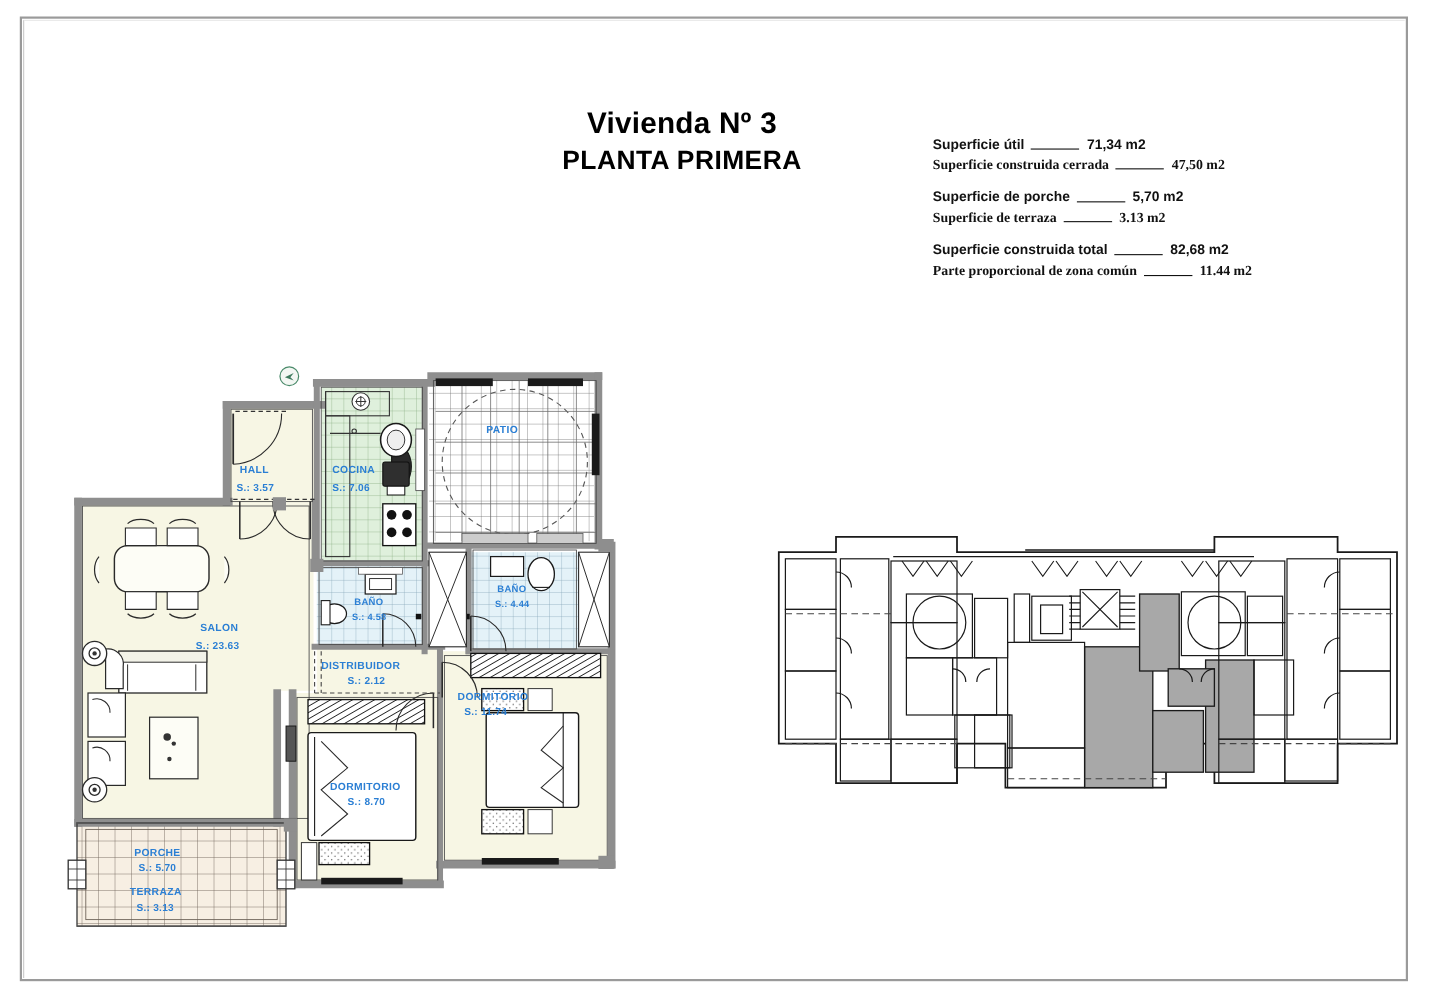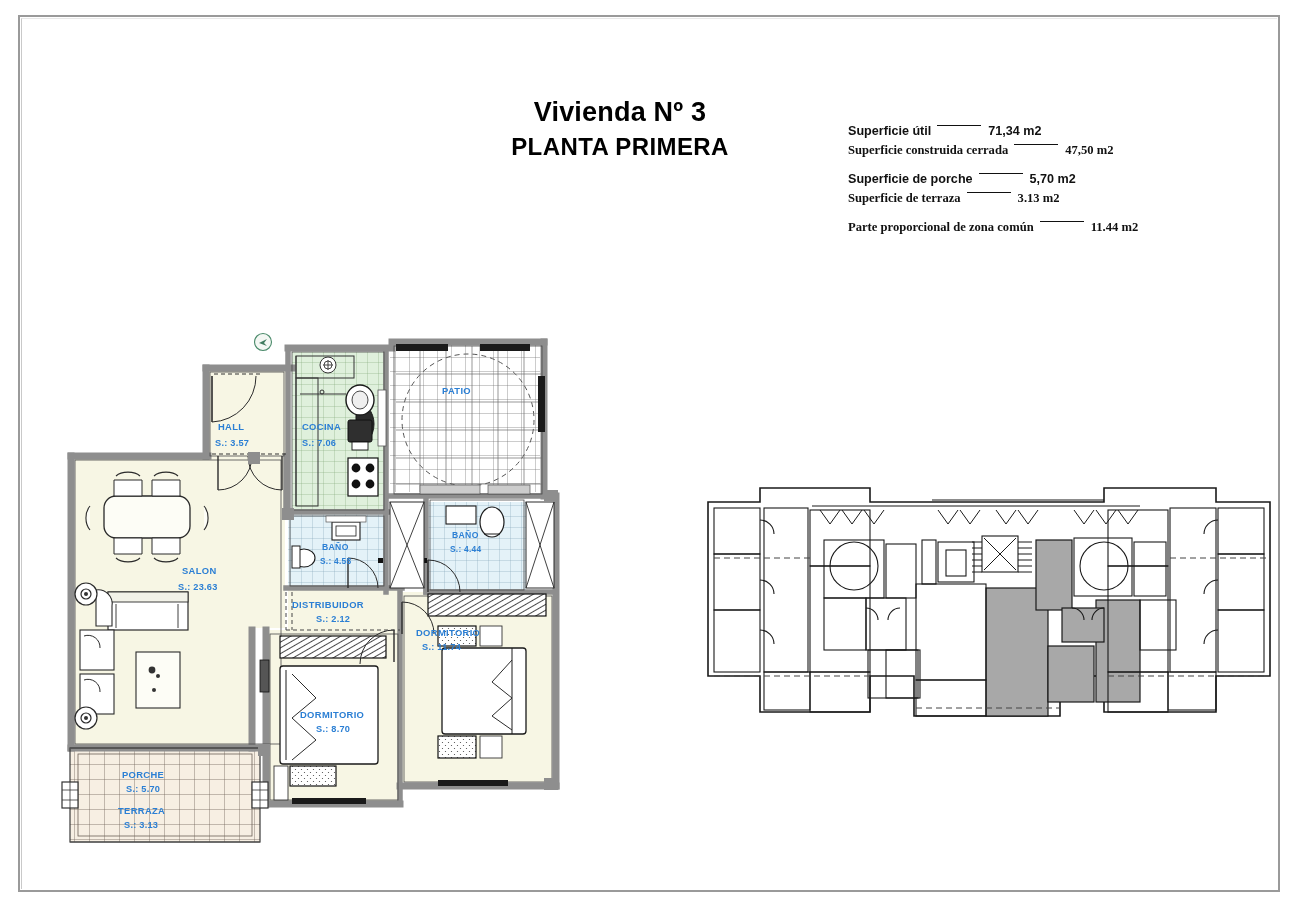--- a/index.html
+++ b/index.html
@@ -51,21 +51,21 @@
   .specs{
     position:absolute;left:848px;top:125px;width:420px;
     font-size:12.6px;font-weight:bold;color:#111;
     line-height:1.0;
   }
   .spec-group{margin-bottom:17px;}
   .spec-group:last-child{margin-bottom:0;}
   .spec-line{
     white-space:nowrap;
     margin-bottom:6px;
-    display:flex;align-items:flex-start;
+    display:flex;align-items:flex-end;
   }
   .spec-line:last-child{margin-bottom:0;font-family:Liberation Serif, serif;}
   .spec-label{}
   .spec-rule{
     display:inline-block;
     border-bottom:1.6px solid #111;
     width:44px;height:0;
     margin:0 7px 2px 6px;
   }
   .spec-value{}
@@ -132,20 +132,25 @@
       </div>
       <div class="spec-line">
         <span class="spec-label">Superficie de terraza</span>
         <span class="spec-rule"></span>
         <span class="spec-value">3.13 m2</span>
       </div>
     </div>
 
     <div class="spec-group">
       <div class="spec-line">
+        <span class="spec-label">Superficie construida total</span>
+        <span class="spec-rule"></span>
+        <span class="spec-value">82,68 m2</span>
+      </div>
+      <div class="spec-line">
         <span class="spec-label">Parte proporcional de zona común</span>
         <span class="spec-rule"></span>
         <span class="spec-value">11.44 m2</span>
       </div>
     </div>
 
 
   </div>
 
   <div class="plan-canvas">

